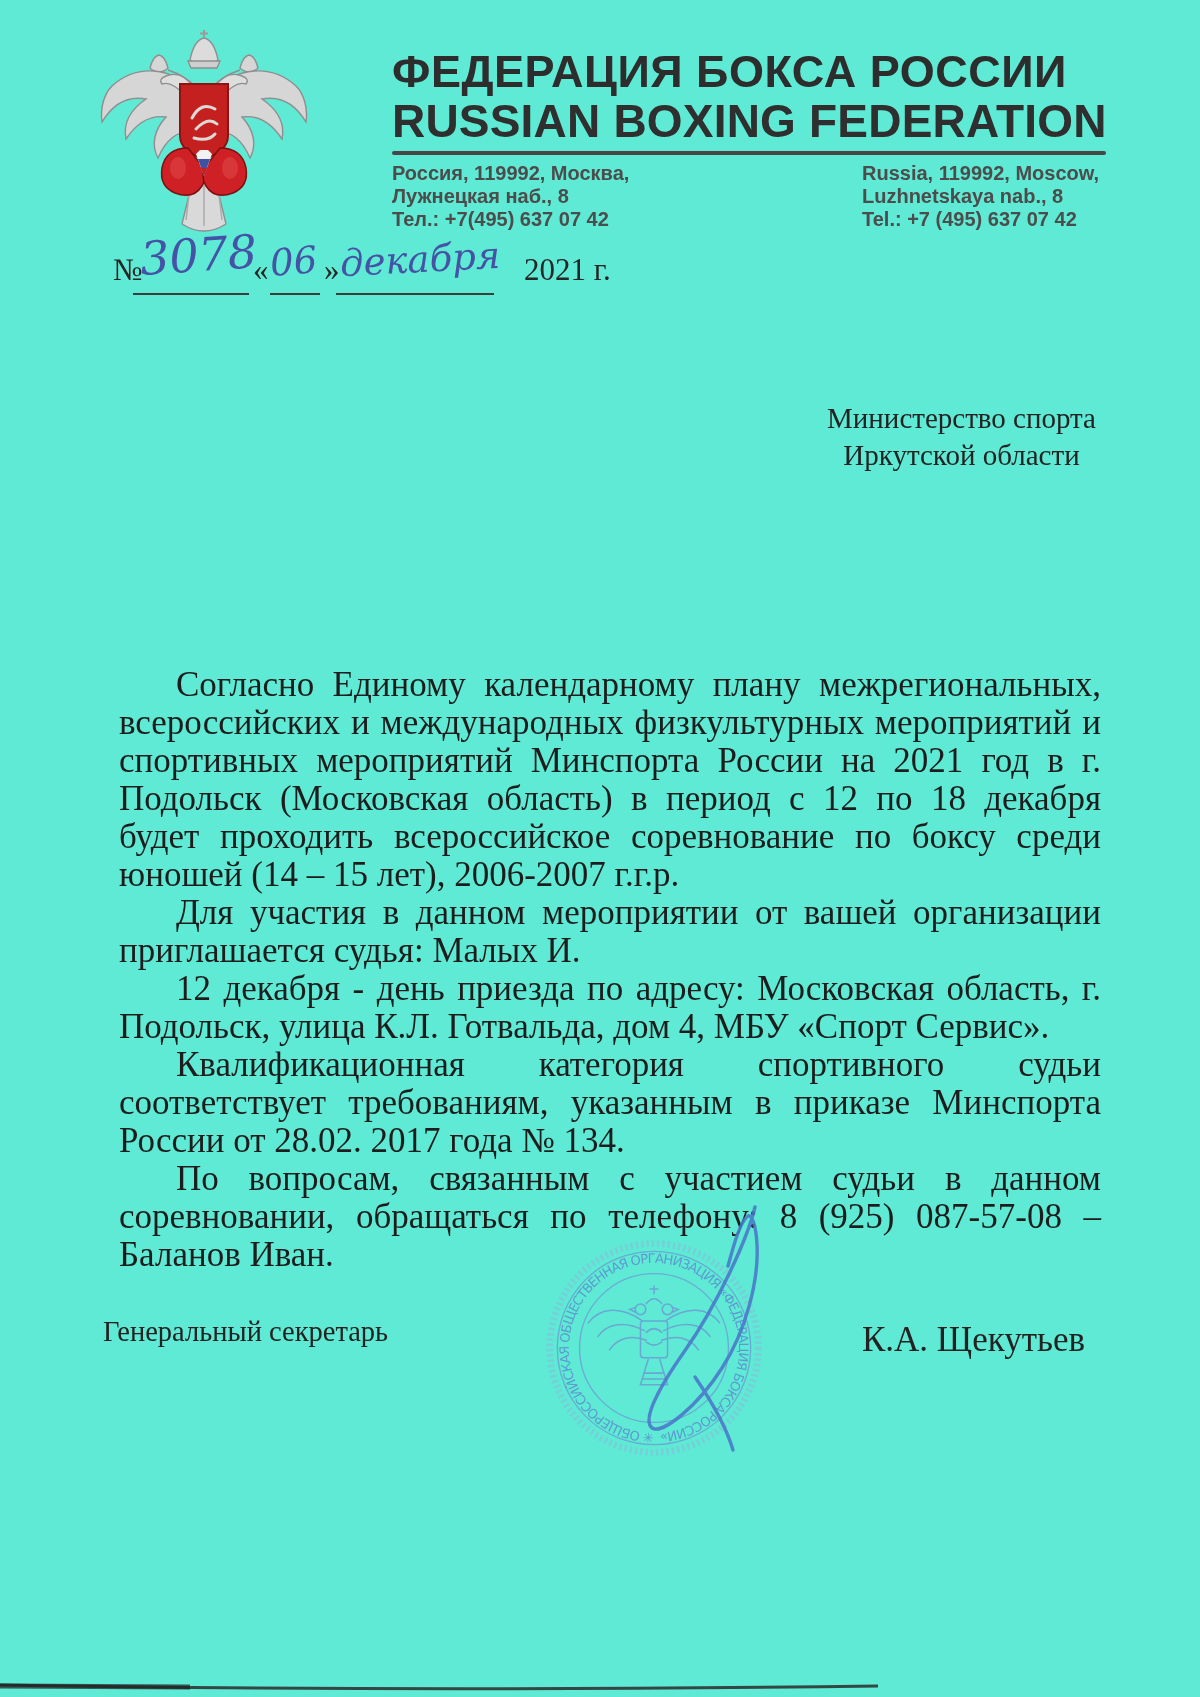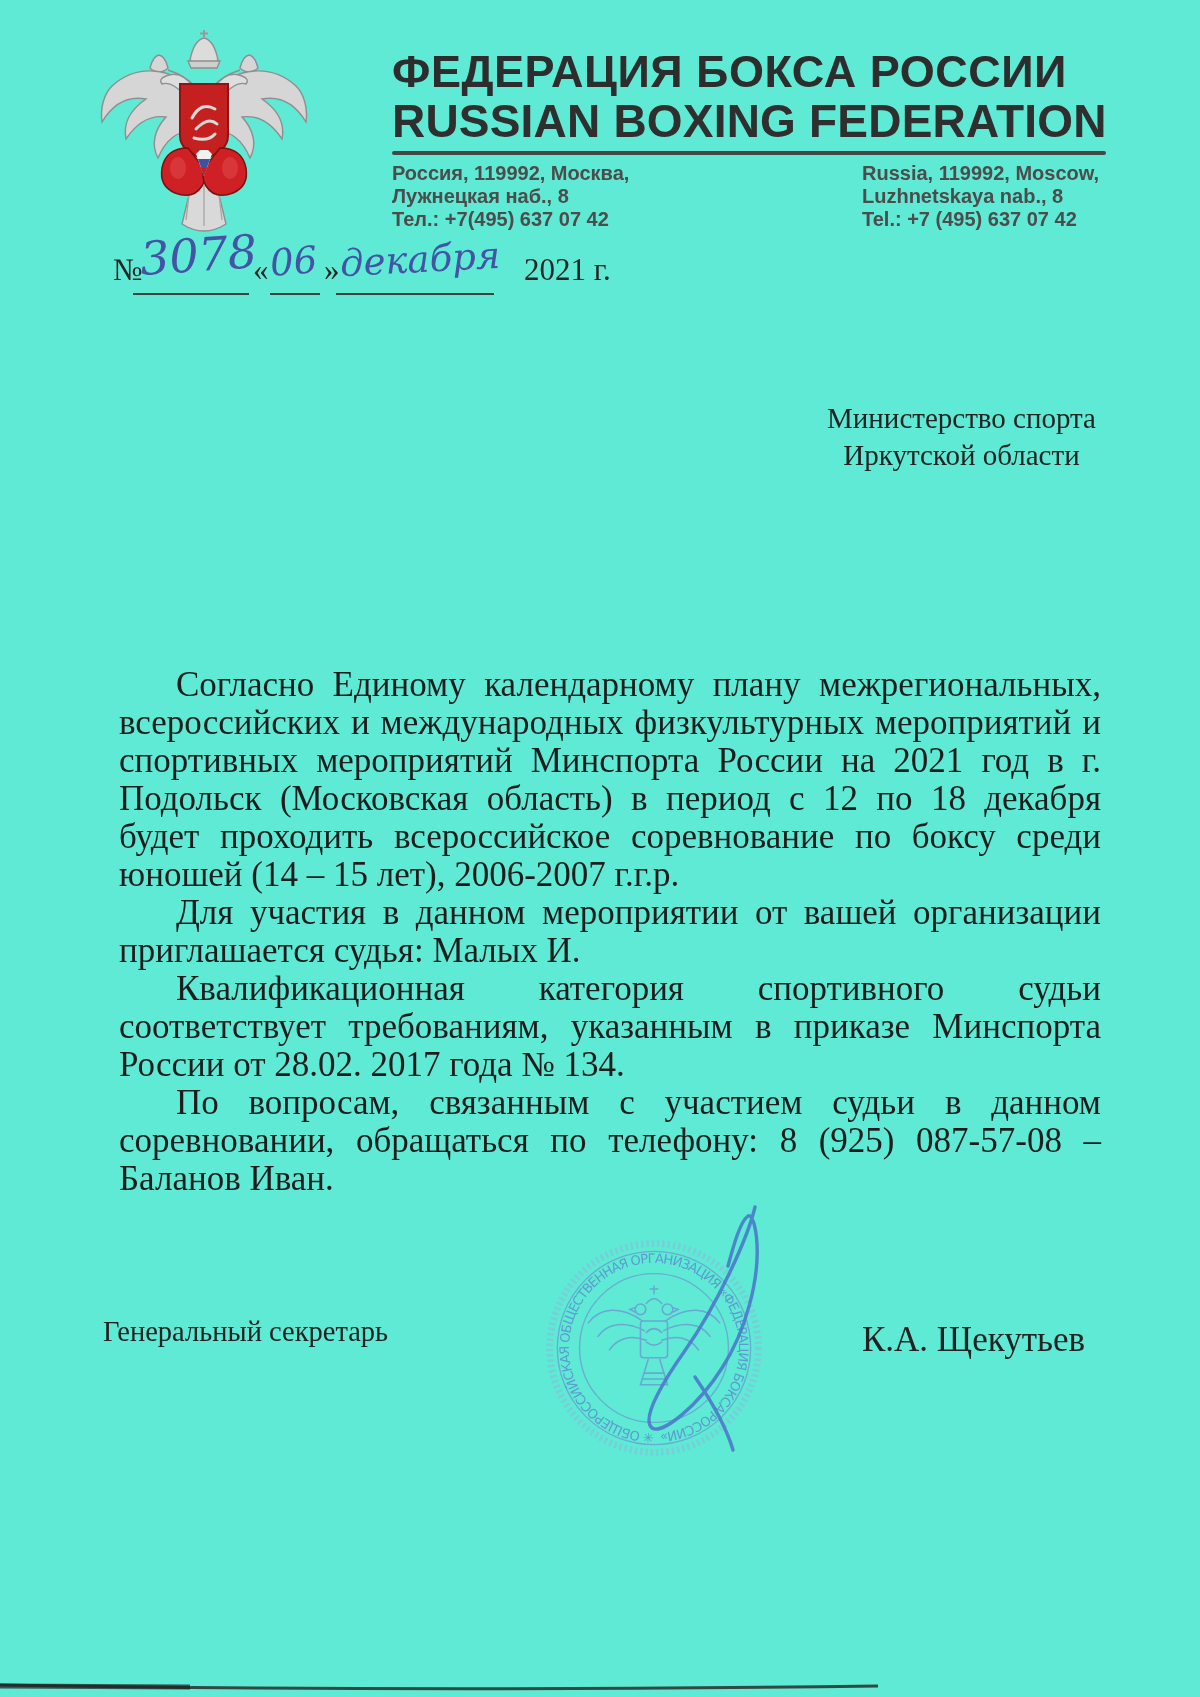--- a/index.html
+++ b/index.html
@@ -152,20 +152,21 @@
   <span class="ref-print" style="left:524px;top:252px;">2021 г.</span>
 
   <div class="recipient">
     <div>Министерство спорта</div>
     <div>Иркутской области</div>
   </div>
 
   <div class="body-text">
     <p>Согласно Единому календарному плану межрегиональных, всероссийских и международных физкультурных мероприятий и спортивных мероприятий Минспорта России на 2021 год в г. Подольск (Московская область) в период с 12 по 18 декабря будет проходить всероссийское соревнование по боксу среди юношей (14 – 15 лет), 2006-2007 г.г.р.</p>
     <p>Для участия в данном мероприятии от вашей организации приглашается судья: Малых И.</p>
+    <p>12 декабря - день приезда по адресу: Московская область, г. Подольск, улица К.Л. Готвальда, дом 4, МБУ «Спорт Сервис».</p>
     <p>Квалификационная категория спортивного судьи соответствует требованиям, указанным в приказе Минспорта России от 28.02. 2017 года № 134.</p>
     <p>По вопросам, связанным с участием судьи в данном соревновании, обращаться по телефону: 8 (925) 087-57-08 – Баланов Иван.</p>
   </div>
 
   <div class="sig-title">Генеральный секретарь</div>
   <div class="sig-name">К.А. Щекутьев</div>
 
   <svg class="stamp" viewBox="0 0 240 240" aria-hidden="true">
     <defs>
       <path id="ringPath" d="M120,208 A88,88 0 1,1 120.05,208" fill="none"></path>

